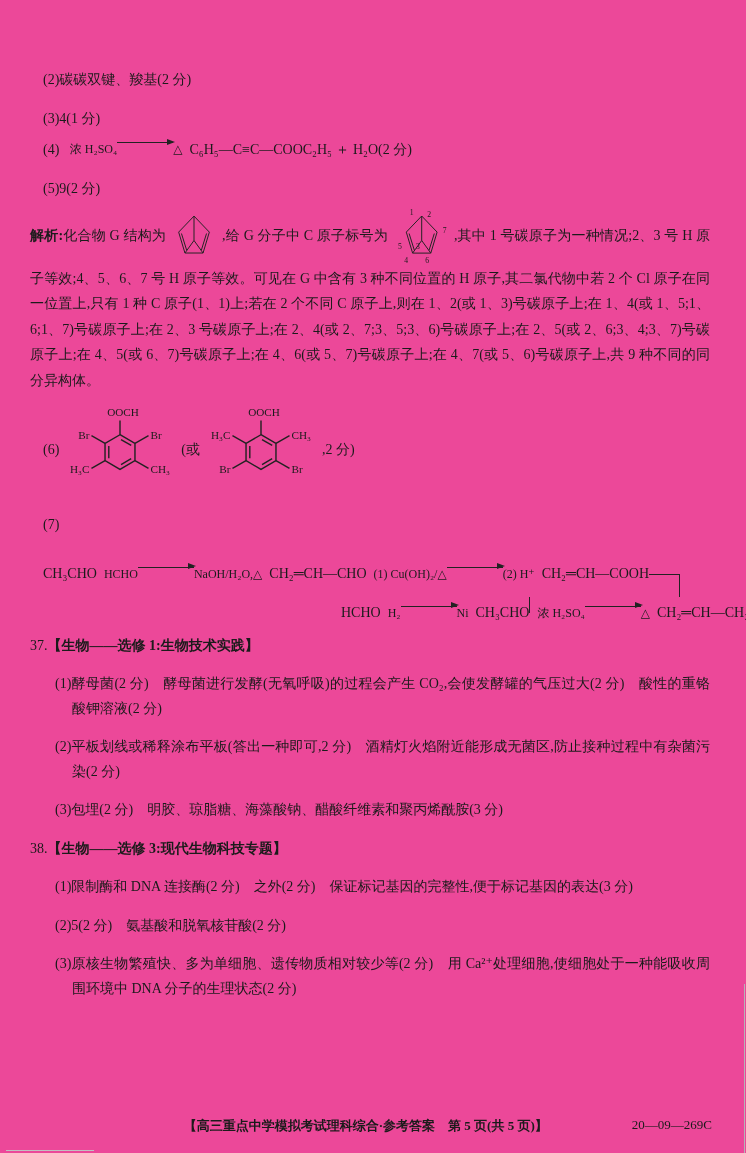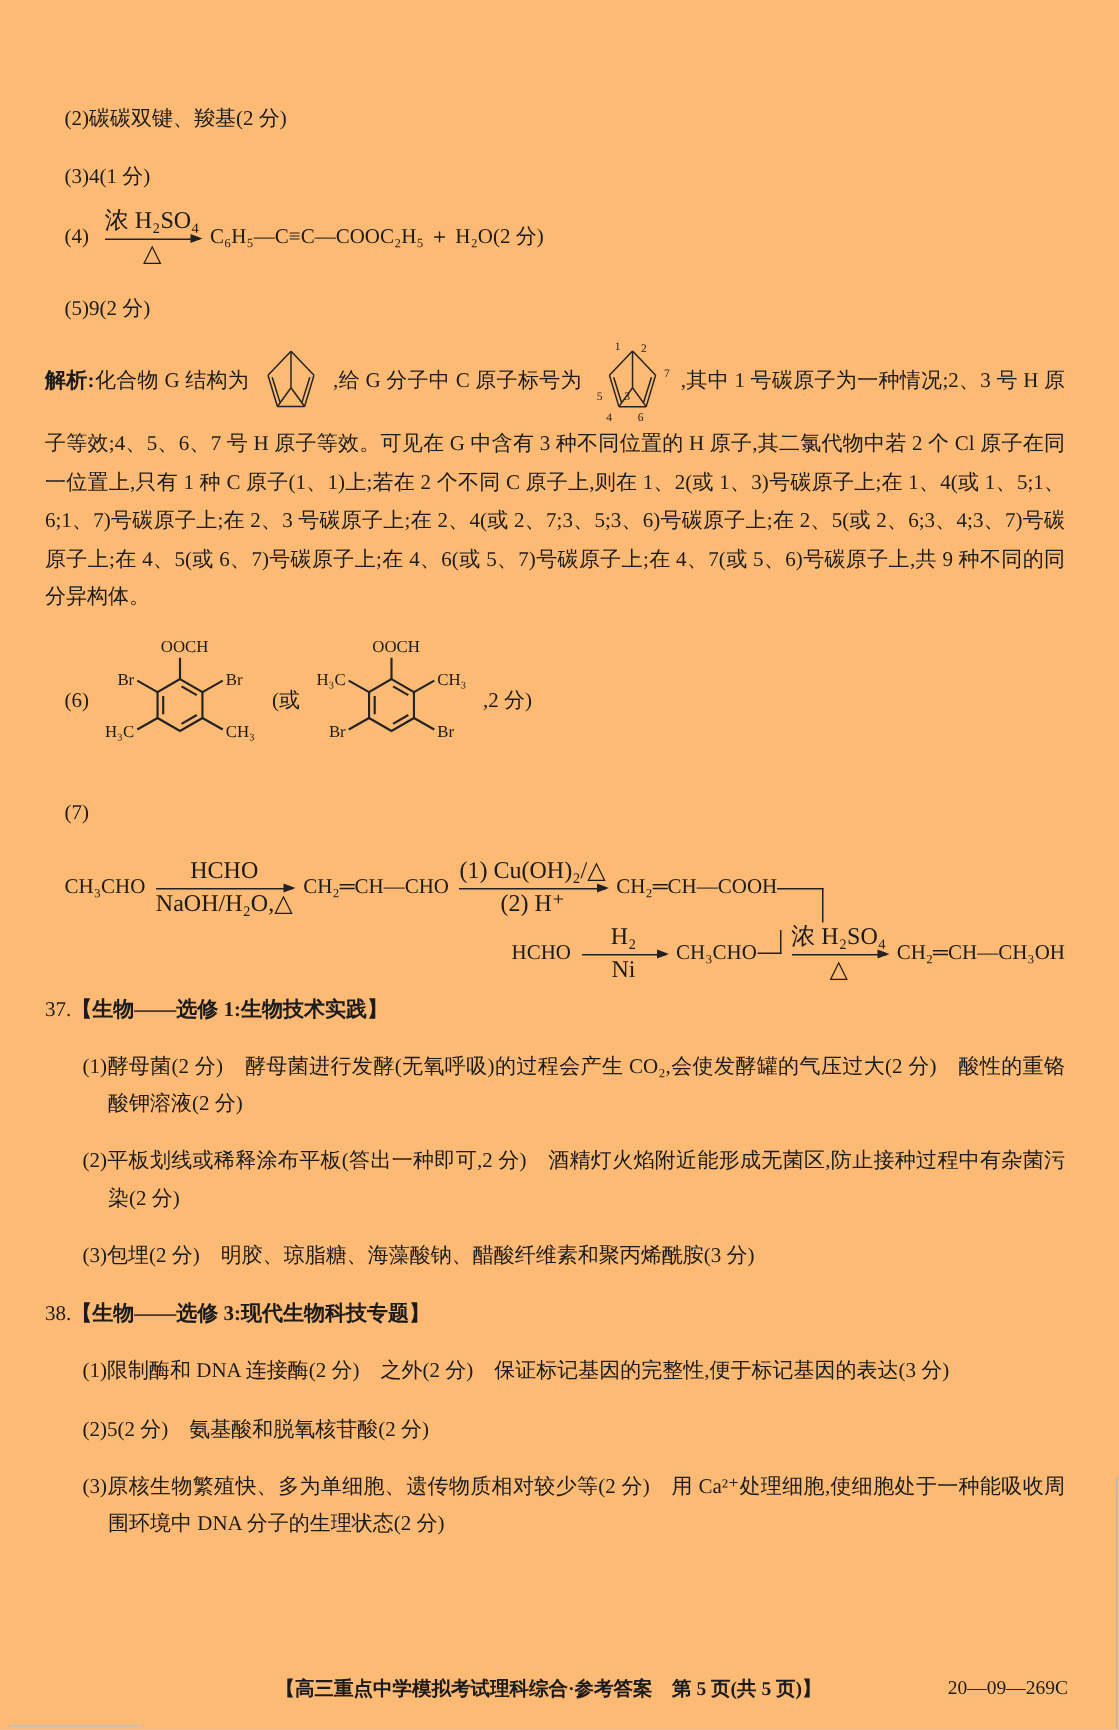--- a/index.html
+++ b/index.html
@@ -1,23 +1,23 @@
 <!DOCTYPE html>
 <html><head>
 <meta charset="utf-8">
 <style>
   html,body{margin:0;padding:0;}
   body{background:#d9d9d9;display:flex;justify-content:center;}
-  .page{width:746px;height:1153px;background:#fdba74;position:relative;overflow:hidden;
+  .page{width:746px;height:1153px;background:#ec4899;position:relative;overflow:hidden;
         font-family:"Liberation Serif","DejaVu Serif",serif;color:#1b1b1b;}
   .content{padding:54px 36px 0 30px;font-size:14px;line-height:1.75;}
   .chem-line{margin-left:13px;margin-bottom:7px;}
   .eq-row{margin-left:13px;margin-bottom:7px;display:flex;align-items:center;white-space:nowrap;}
-  .rxn-arrow{display:inline-flex;flex-direction:column;align-items:center;margin:0 7px;
-             font-size:16px;line-height:1.3;vertical-align:middle;justify-content:space-between;}
+  .rxn-arrow{display:inline-flex;flex-direction:row;align-items:center;margin:0 7px;
+             font-size:12px;line-height:1.3;vertical-align:middle;justify-content:space-between;}
   .rxn-arrow .shaft{position:relative;height:0;border-top:1.3px solid #222;align-self:stretch;min-width:56px;}
   .rxn-arrow .shaft::after{content:"";position:absolute;right:-2px;top:-4.2px;width:0;height:0;
              border-left:8px solid #222;border-top:3.5px solid transparent;border-bottom:3.5px solid transparent;}
   .analysis{margin-top:2px;text-align:justify;line-height:1.82;}
   .analysis .tag{font-weight:bold;}
   .struct{vertical-align:middle;margin:0 5px;}
   svg line, svg polygon{stroke:#222;stroke-width:1.4;fill:none;}
   svg text{fill:#1b1b1b;font-size:11px;font-family:"Liberation Serif",serif;stroke:none;}
   .six-row{display:flex;align-items:center;margin:8px 0 2px 13px;}
   .scheme{margin-left:13px;margin-top:2px;}

